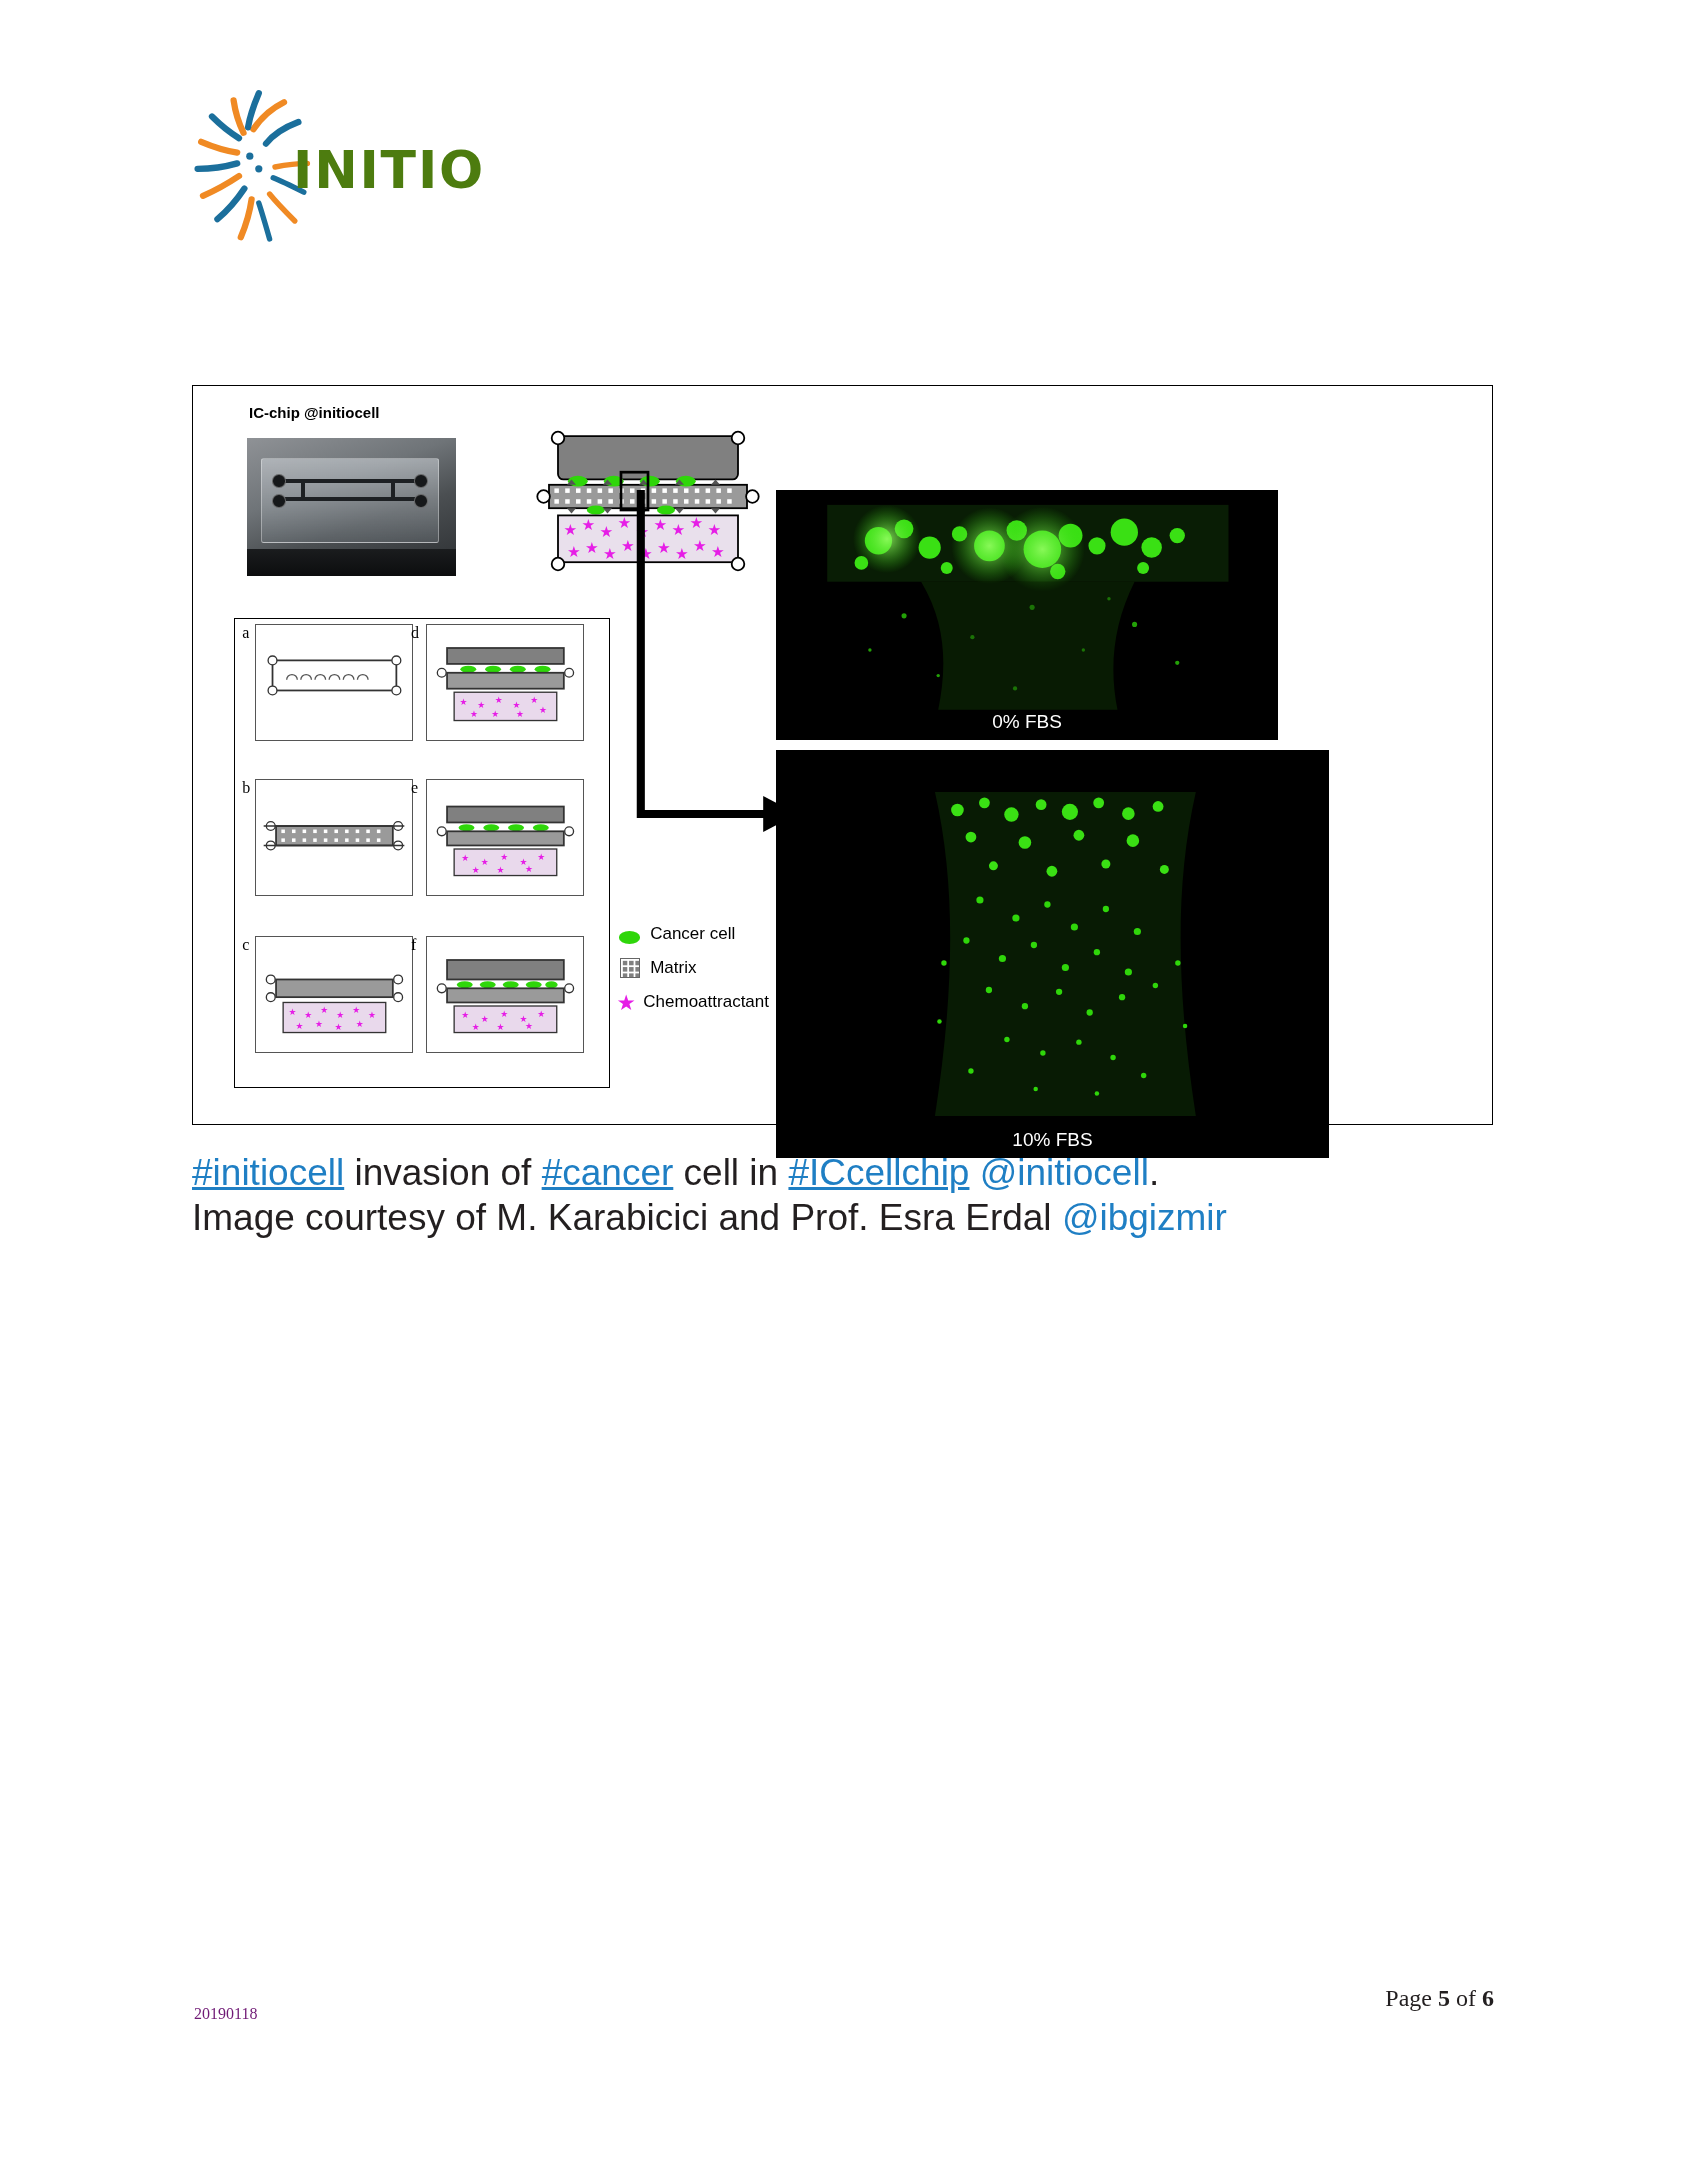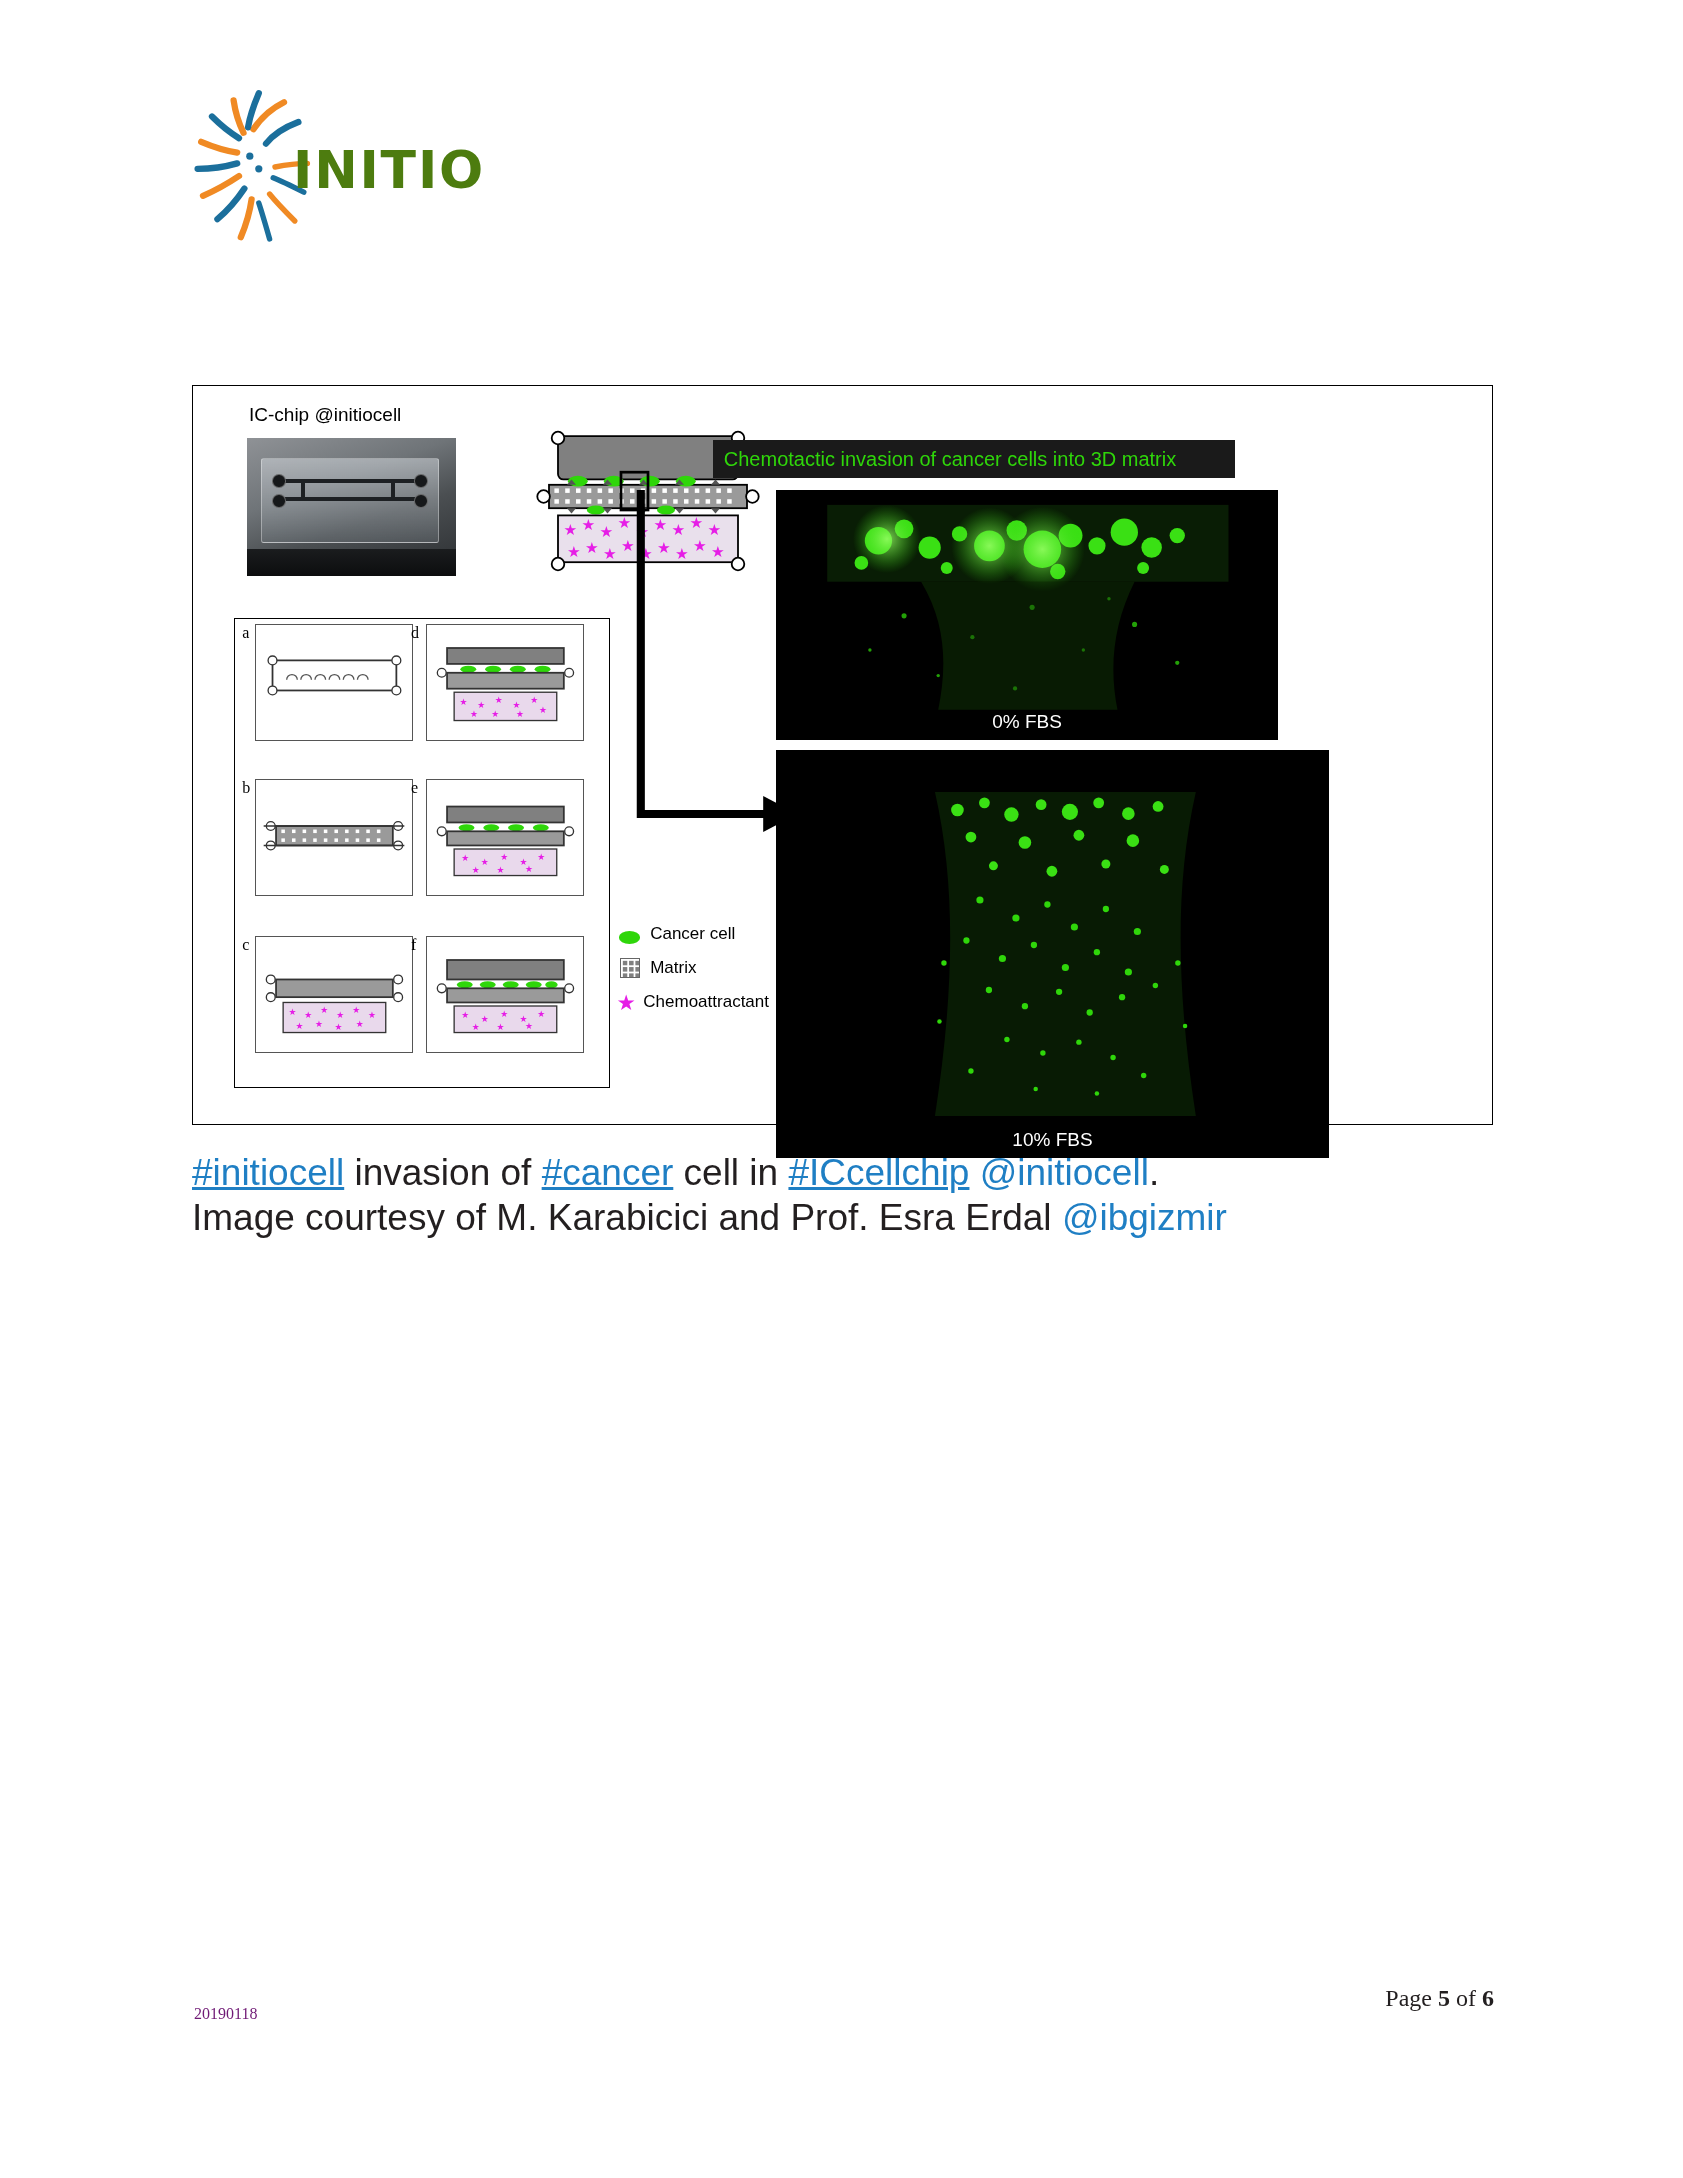--- a/index.html
+++ b/index.html
@@ -50,22 +50,22 @@
     height: 740px;
     border: 1.8px solid #000000;
     background: #ffffff;
     box-sizing: border-box;
   }
 
   .chip-title {
     position: absolute;
     left: 56px;
     top: 18px;
-    font-size: 19px;
-    font-weight: normal;
+    font-size: 15px;
+    font-weight: bold;
     color: #000;
     font-family: "Liberation Sans", sans-serif;
   }
 
   
   #chip-photo {
     position: absolute;
     left: 54px;
     top: 52px;
     width: 209px;
@@ -404,21 +404,20 @@
     <circle cx="230" cy="150" r="7" fill="#fff" stroke="#000" stroke-width="2"></circle>
 
     <rect x="100" y="48" width="30" height="42" fill="none" stroke="#000" stroke-width="3"></rect>
   </svg>
 
   <svg id="arrow-svg" viewBox="0 0 230 500">
     <path d="M42,0 L42,360 L180,360" fill="none" stroke="#000" stroke-width="9"></path>
     <polygon points="178,340 216,360 178,380" fill="#000"></polygon>
   </svg>
 
-  <div id="banner">Chemotactic invasion of cancer cells into 3D matrix</div>
 
   <div id="micro-top" class="micrograph">
     <svg viewBox="0 0 588 278" style="width:100%;height:100%">
       <defs>
         <radialGradient id="glowA" cx="50%" cy="50%" r="50%">
           <stop offset="0%" stop-color="#9dff6a" stop-opacity="1"></stop>
           <stop offset="100%" stop-color="#2fd60a" stop-opacity="0"></stop>
         </radialGradient>
       </defs>
       <rect width="588" height="278" fill="#000"></rect>

